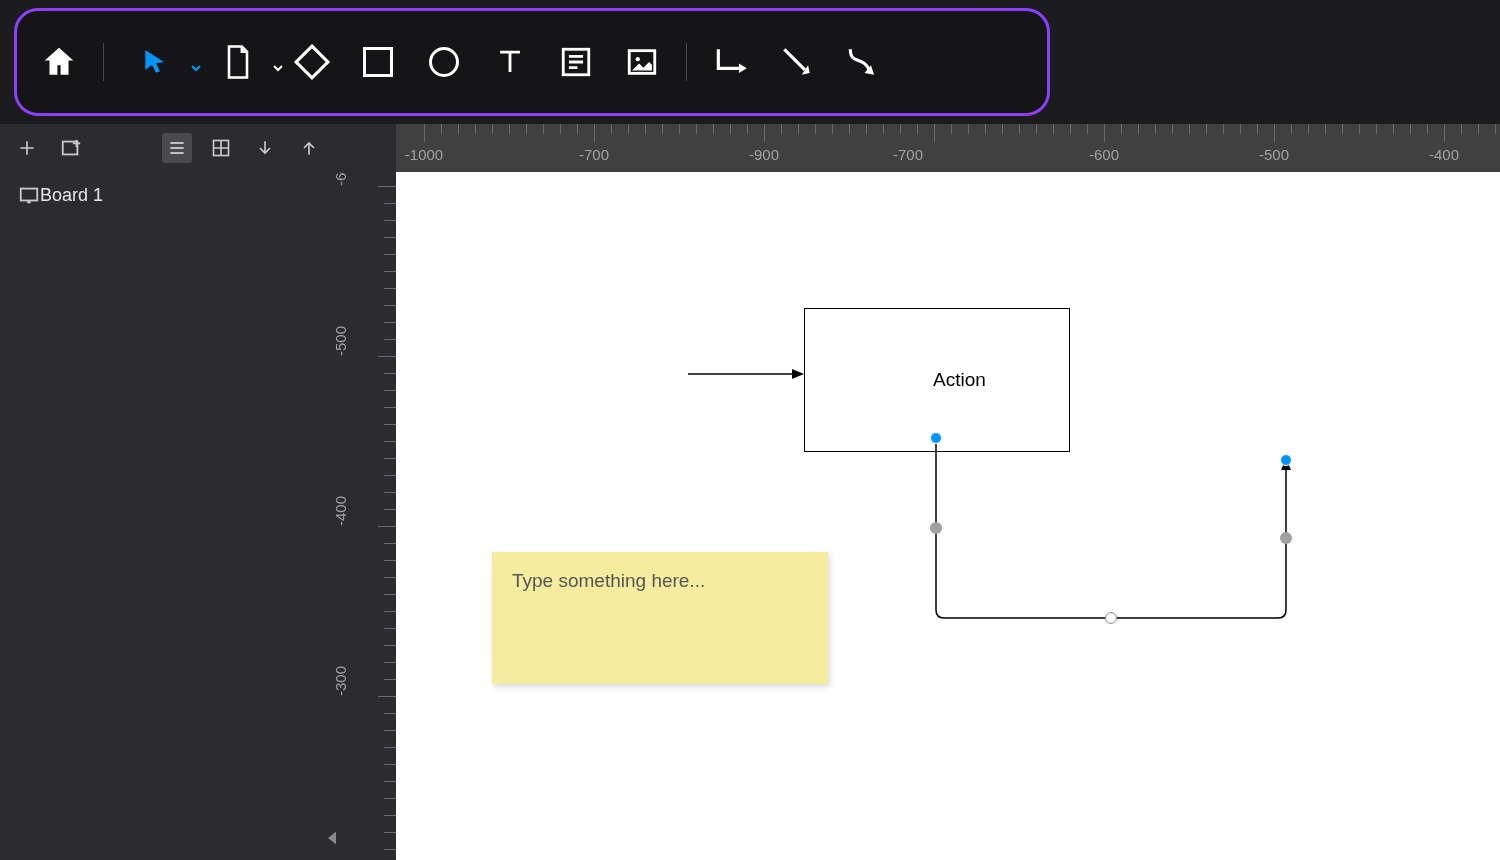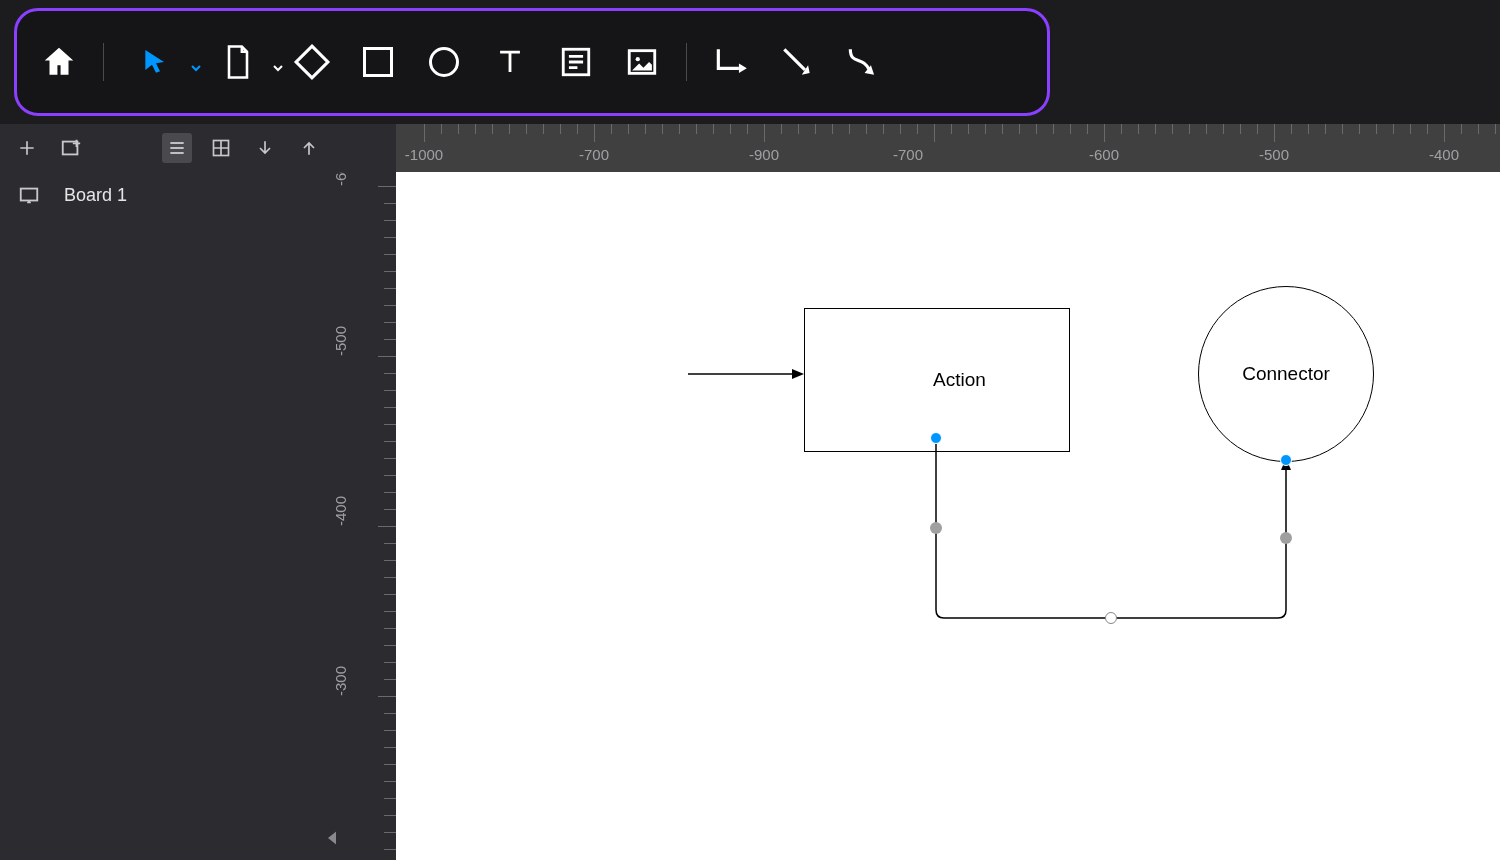--- a/index.html
+++ b/index.html
@@ -55,21 +55,21 @@
 
   
   .sidebar {
     position: absolute;
     top: 172px; left: 0; bottom: 0;
     width: 336px;
     background: #2c2c30;
   }
   .board-item {
     display: flex; align-items: center;
-    gap: 24px;
+    gap: 0;
     padding: 12px 18px;
     color: #e6e6e8;
     font-size: 18px;
     cursor: pointer;
   }
   .sidebar-handle {
     position:absolute; right:-2px; bottom:14px;
     width:0;height:0;
     border-top:8px solid transparent;
     border-bottom:8px solid transparent;
@@ -422,29 +422,29 @@
 
   <svg style="position:absolute;top:196px;left:292px;" width="120" height="12">
     <line x1="0" y1="6" x2="104" y2="6" stroke="#000" stroke-width="1.5"></line>
     <path d="M104 1 L116 6 L104 11 z" fill="#000"></path>
   </svg>
 
   <div class="rect" style="top:136px;left:408px;width:266px;height:144px;padding-left:45px;">
     <span class="shape-label">Action</span>
   </div>
 
-  <div class="circle" style="top:114px;left:802px;width:176px;height:176px;">
-    <span class="shape-label">Connector</span>
-  </div>
 
   <svg style="position:absolute;top:262px;left:530px;" width="370" height="190">
     <path d="M10 4 L10 176 Q10 184 18 184 L352 184 Q360 184 360 176 L360 34" fill="none" stroke="#000" stroke-width="1.5"></path>
     <path d="M355 36 L360 24 L365 36 z" fill="#000"></path>
   </svg>
 
   <div class="dot blue" style="top:266px;left:540px;"></div>
   <div class="dot gray" style="top:356px;left:540px;"></div>
   <div class="dot white" style="top:446px;left:715px;"></div>
   <div class="dot gray" style="top:366px;left:890px;"></div>
   <div class="dot blue" style="top:288px;left:890px;"></div>
 
+  <div class="sticky" style="top:380px;left:96px;width:336px;height:132px;">
+    <span>Type something here...</span>
+  </div>
 
 </div>
 
 </body></html>

